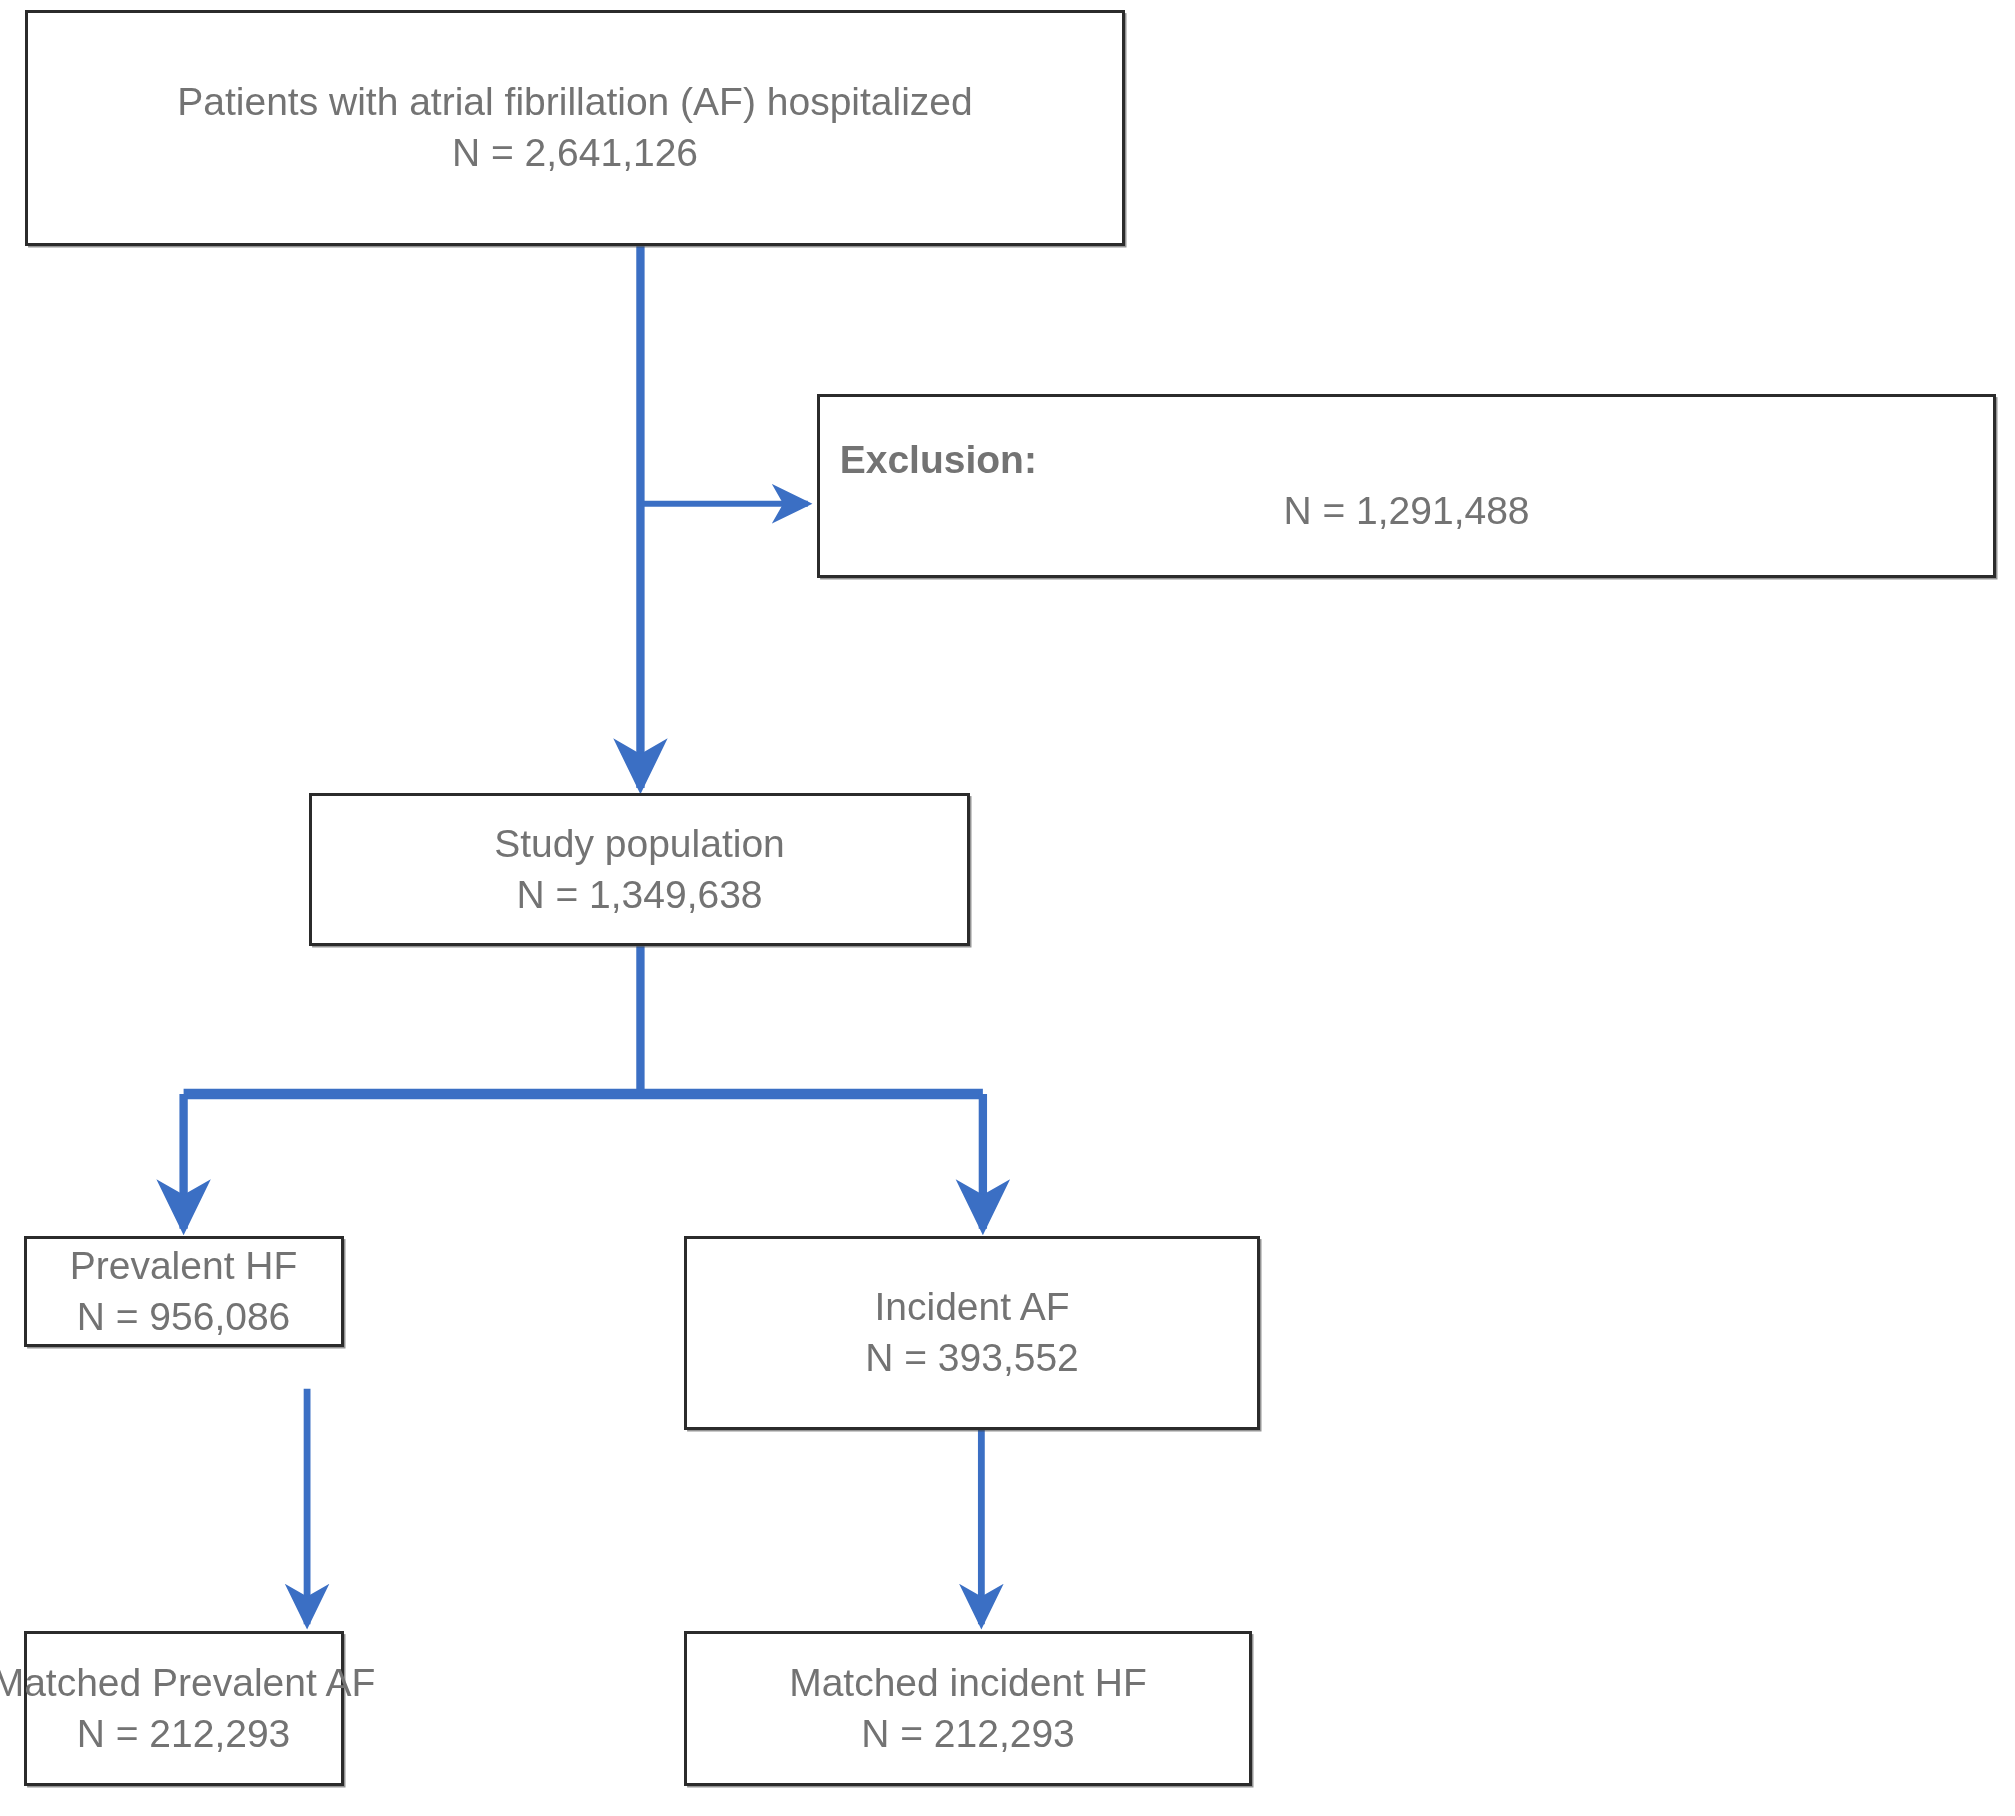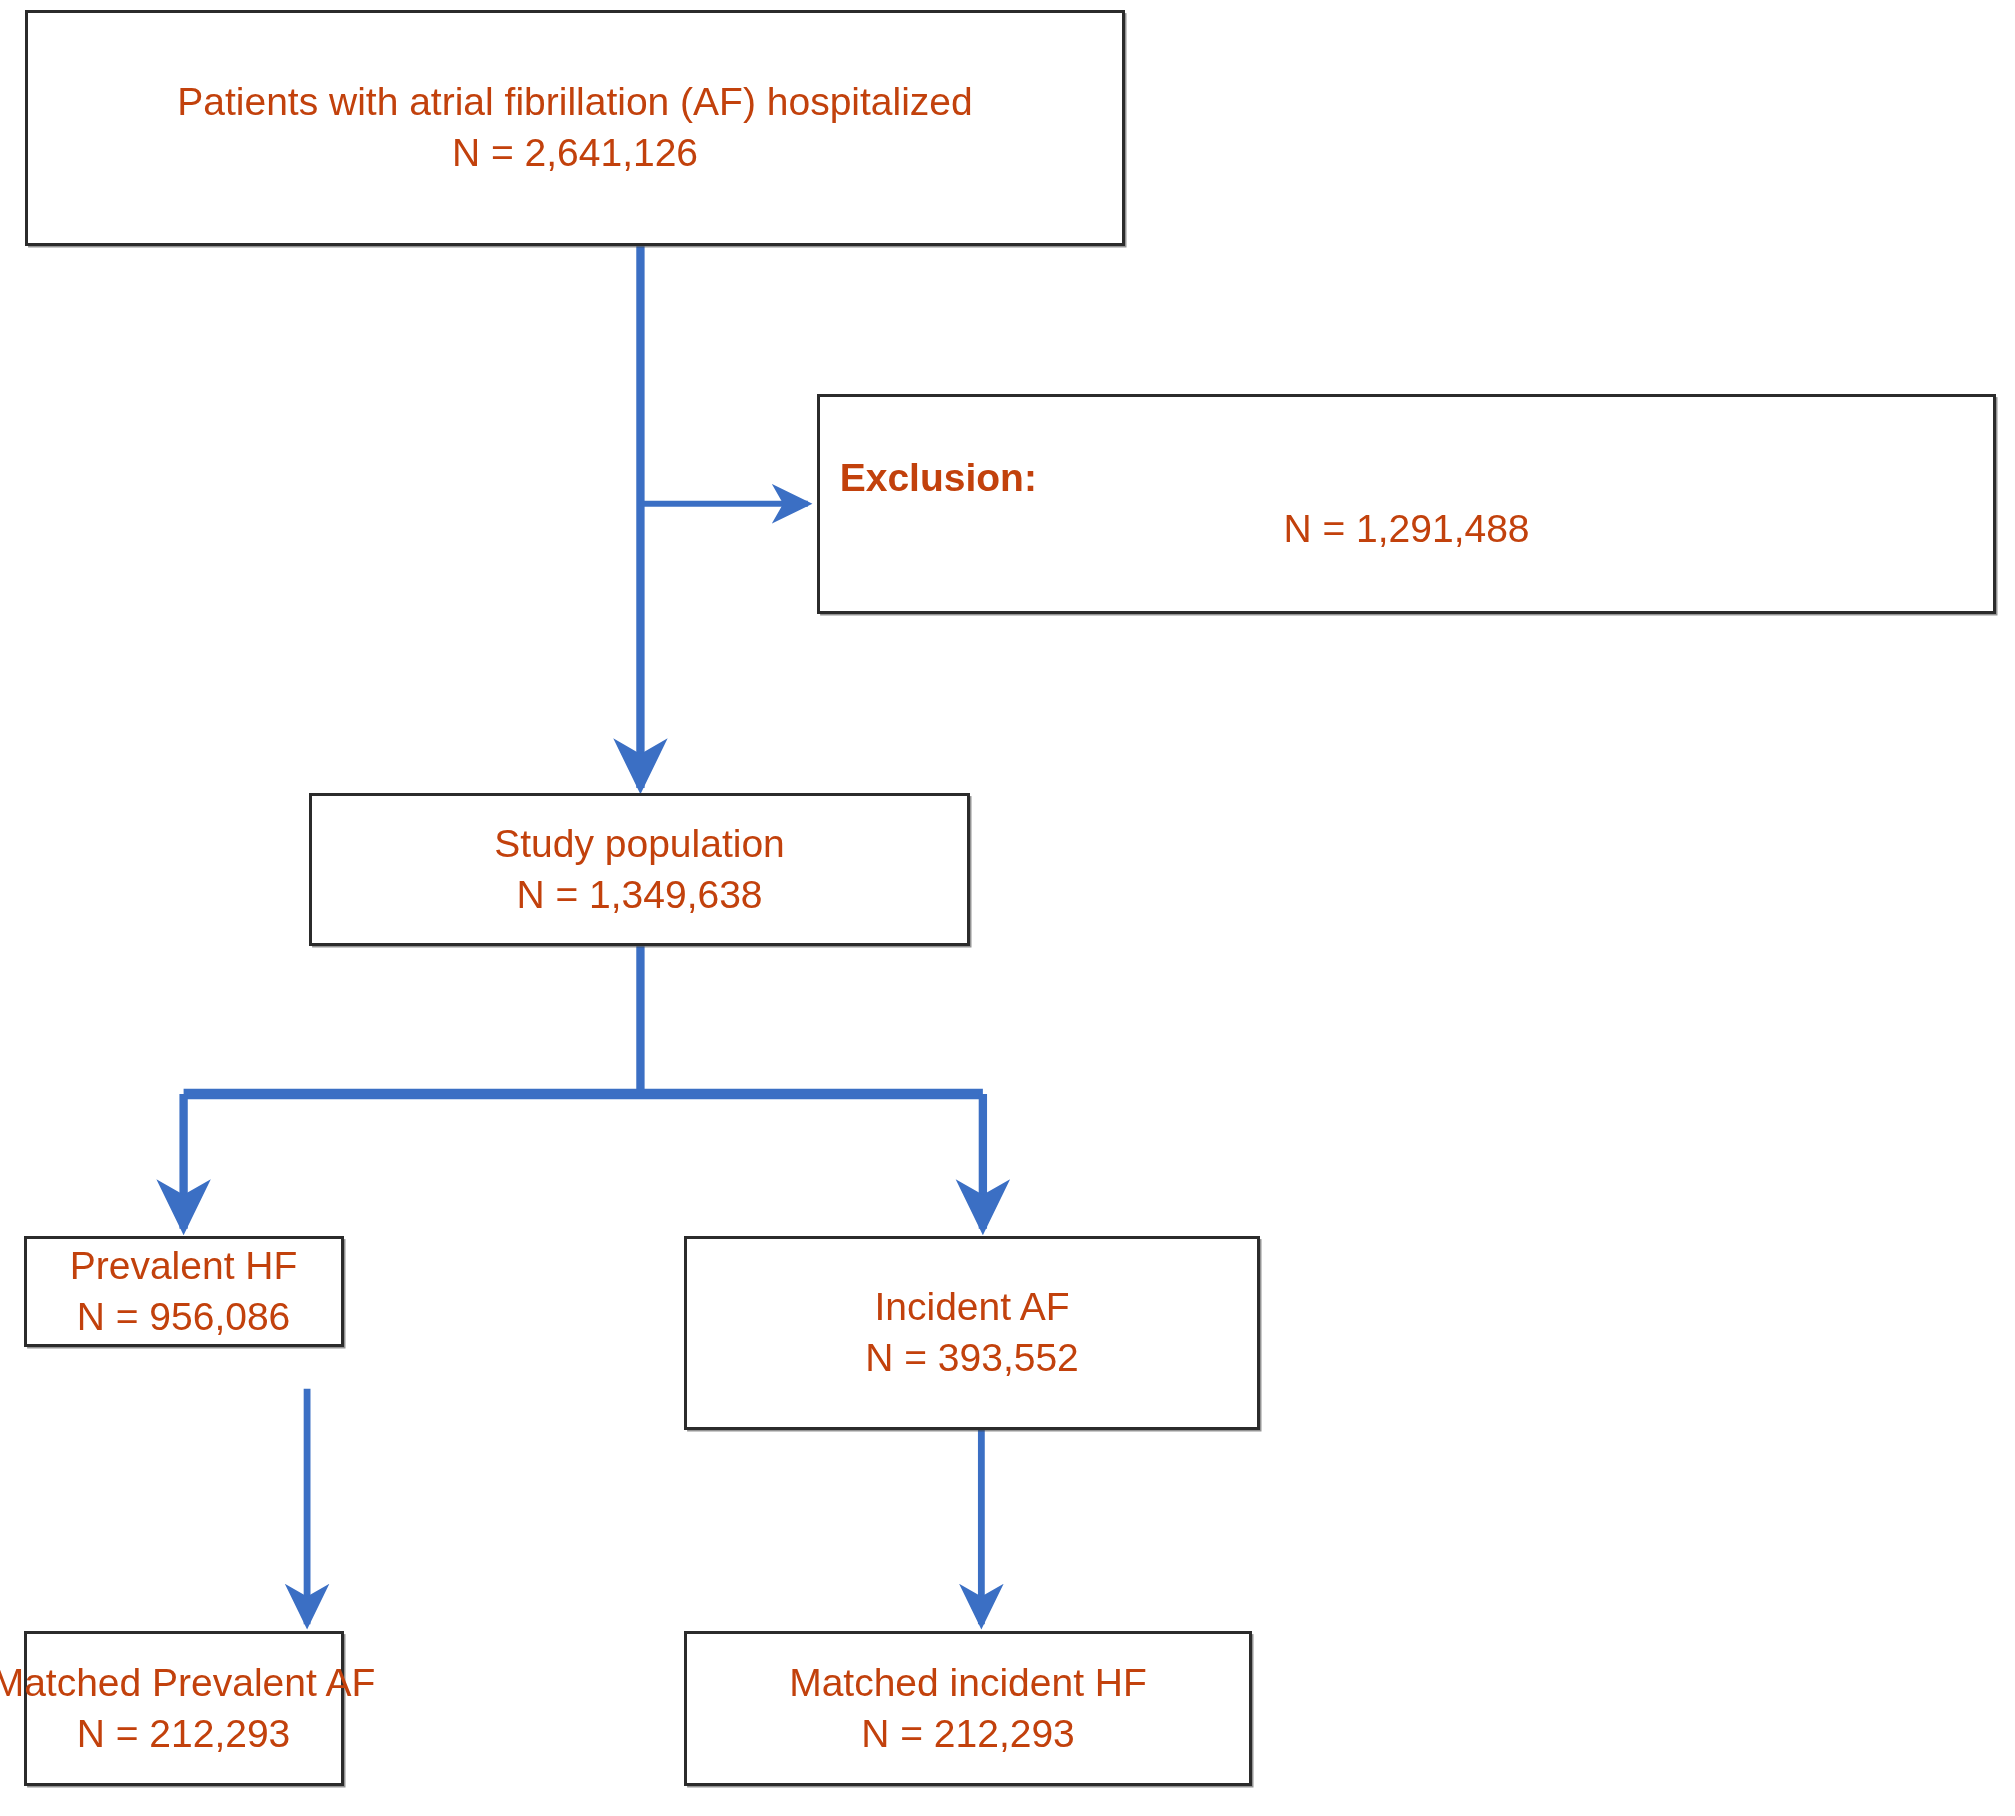--- a/index.html
+++ b/index.html
@@ -30,21 +30,21 @@
     background: #ffffff;
     border: 3px solid #2b2b2b;
     box-shadow: 2.3px 2.3px 0 -0.8px rgba(60,60,60,0.55);
     display: flex;
     flex-direction: column;
     align-items: center;
     justify-content: center;
     z-index: 2;
   }
   .node-line {
-    color: #c2410c;
+    color: #737373;
     font-size: 39px;
     line-height: 1.30;
     white-space: nowrap;
     text-align: center;
   }
   .node-line.bold {
     font-weight: bold;
   }
   .node.align-left .node-line {
     text-align: left;
@@ -57,21 +57,21 @@
     padding-left: 0;
   }
   sup {
     font-size: 0.56em;
     vertical-align: super;
     line-height: 0;
   }
 
   
   #node-source        { left: 25px;   top: 9.9px;   width: 1100px; height: 236px; }
-  #node-exclusion     { left: 817px; top: 394px;  width: 1179px; height: 220px; }
+  #node-exclusion     { left: 817px; top: 394px;  width: 1179px; height: 184px; }
   #node-study         { left: 309px;  top: 793px; width: 661px;  height: 153px; }
   #node-prevalent-hf  { left: 23.5px;   top: 1236px; width: 320px;  height: 111px; }
   #node-incident-af   { left: 684px;  top: 1236px; width: 576px;  height: 194px; }
   #node-matched-prev  { left: 23.5px;   top: 1631px; width: 320px;  height: 155px; }
   #node-matched-inc   { left: 684px;  top: 1631px; width: 568px;  height: 155px; }
 </style>
 </head>
 <body>
 
 <div id="canvas">

